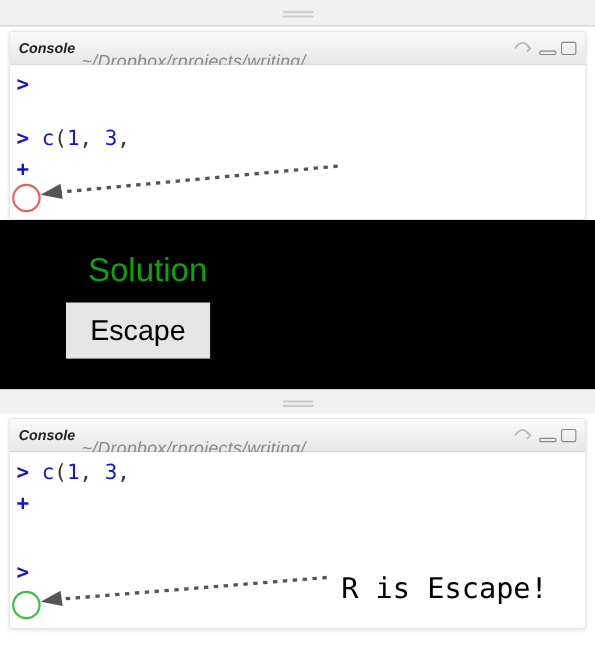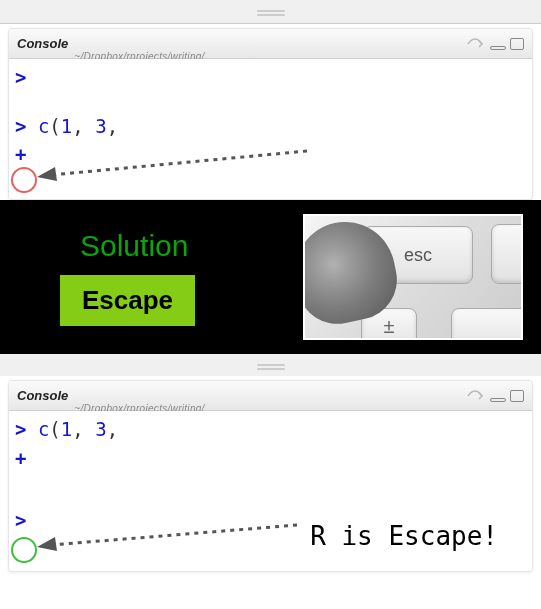--- a/index.html
+++ b/index.html
@@ -45,21 +45,21 @@
   height: 30px;
   background: linear-gradient(#fbfbfb, #e7e7e7);
   border-bottom: 1px solid #d0d0d0;
   display: flex;
   align-items: center;
   padding: 0 8px;
   font-size: 13px;
   font-style: italic;
 }
 .panel-title { font-weight: bold; color: #222; }
-.panel-path { color: #888; margin-left: 6px; font-size: 10px; letter-spacing: 0.3px; margin-top: 26px; }
+.panel-path { color: #888; margin-left: 6px; font-size: 16px; letter-spacing: 0.3px; margin-top: 26px; }
 .panel-spacer { flex: 1; }
 .share-icon { color: #aaa; margin-right: 6px; display: inline-flex; }
 .window-icons { display: flex; gap: 4px; align-items: center; }
 .win-min {
   width: 16px; height: 4px; border: 1.5px solid #888; border-radius: 2px; margin-top: 8px;
 }
 .win-max {
   width: 14px; height: 12px; border: 1.5px solid #888; border-radius: 2px;
 }
 .panel-body {
@@ -116,24 +116,24 @@
   margin-left: 60px;
 }
 .solution-title {
   color: #0aa50a;
   font-weight: normal;
   font-size: 30px;
   margin-bottom: 12px;
   margin-left: 20px;
 }
 .escape-box {
-  background: #84cc16;
+  background: #e5e5e5;
   color: #000;
   font-size: 26px;
-  font-weight: bold;
+  font-weight: normal;
   padding: 10px 22px;
   display: inline-block;
 }
 .kb-photo {
   position: absolute;
   right: 18px;
   top: 14px;
   width: 220px;
   height: 126px;
   border: 2px solid #fff;
@@ -209,27 +209,20 @@
       <polygon points="0,30 18,20 20,34" fill="#555"></polygon>
     </svg>
   </div>
 </div>
 
 <div class="black-band">
   <div class="solution-block">
     <div class="solution-title">Solution</div>
     <div class="escape-box">Escape</div>
   </div>
-  <div class="kb-photo">
-    <div class="key k-esc">esc</div>
-    <div class="key k-right"></div>
-    <div class="key k-bl">±</div>
-    <div class="key k-br"></div>
-    <div class="finger"></div>
-  </div>
 </div>
 
 <div class="sep-grip">
   <div class="grip"></div>
 </div>
 
 <div class="console-panel">
   <div class="panel-header">
     <span class="panel-title">Console</span>
     <span class="panel-path">~/Dropbox/rprojects/writing/</span>

